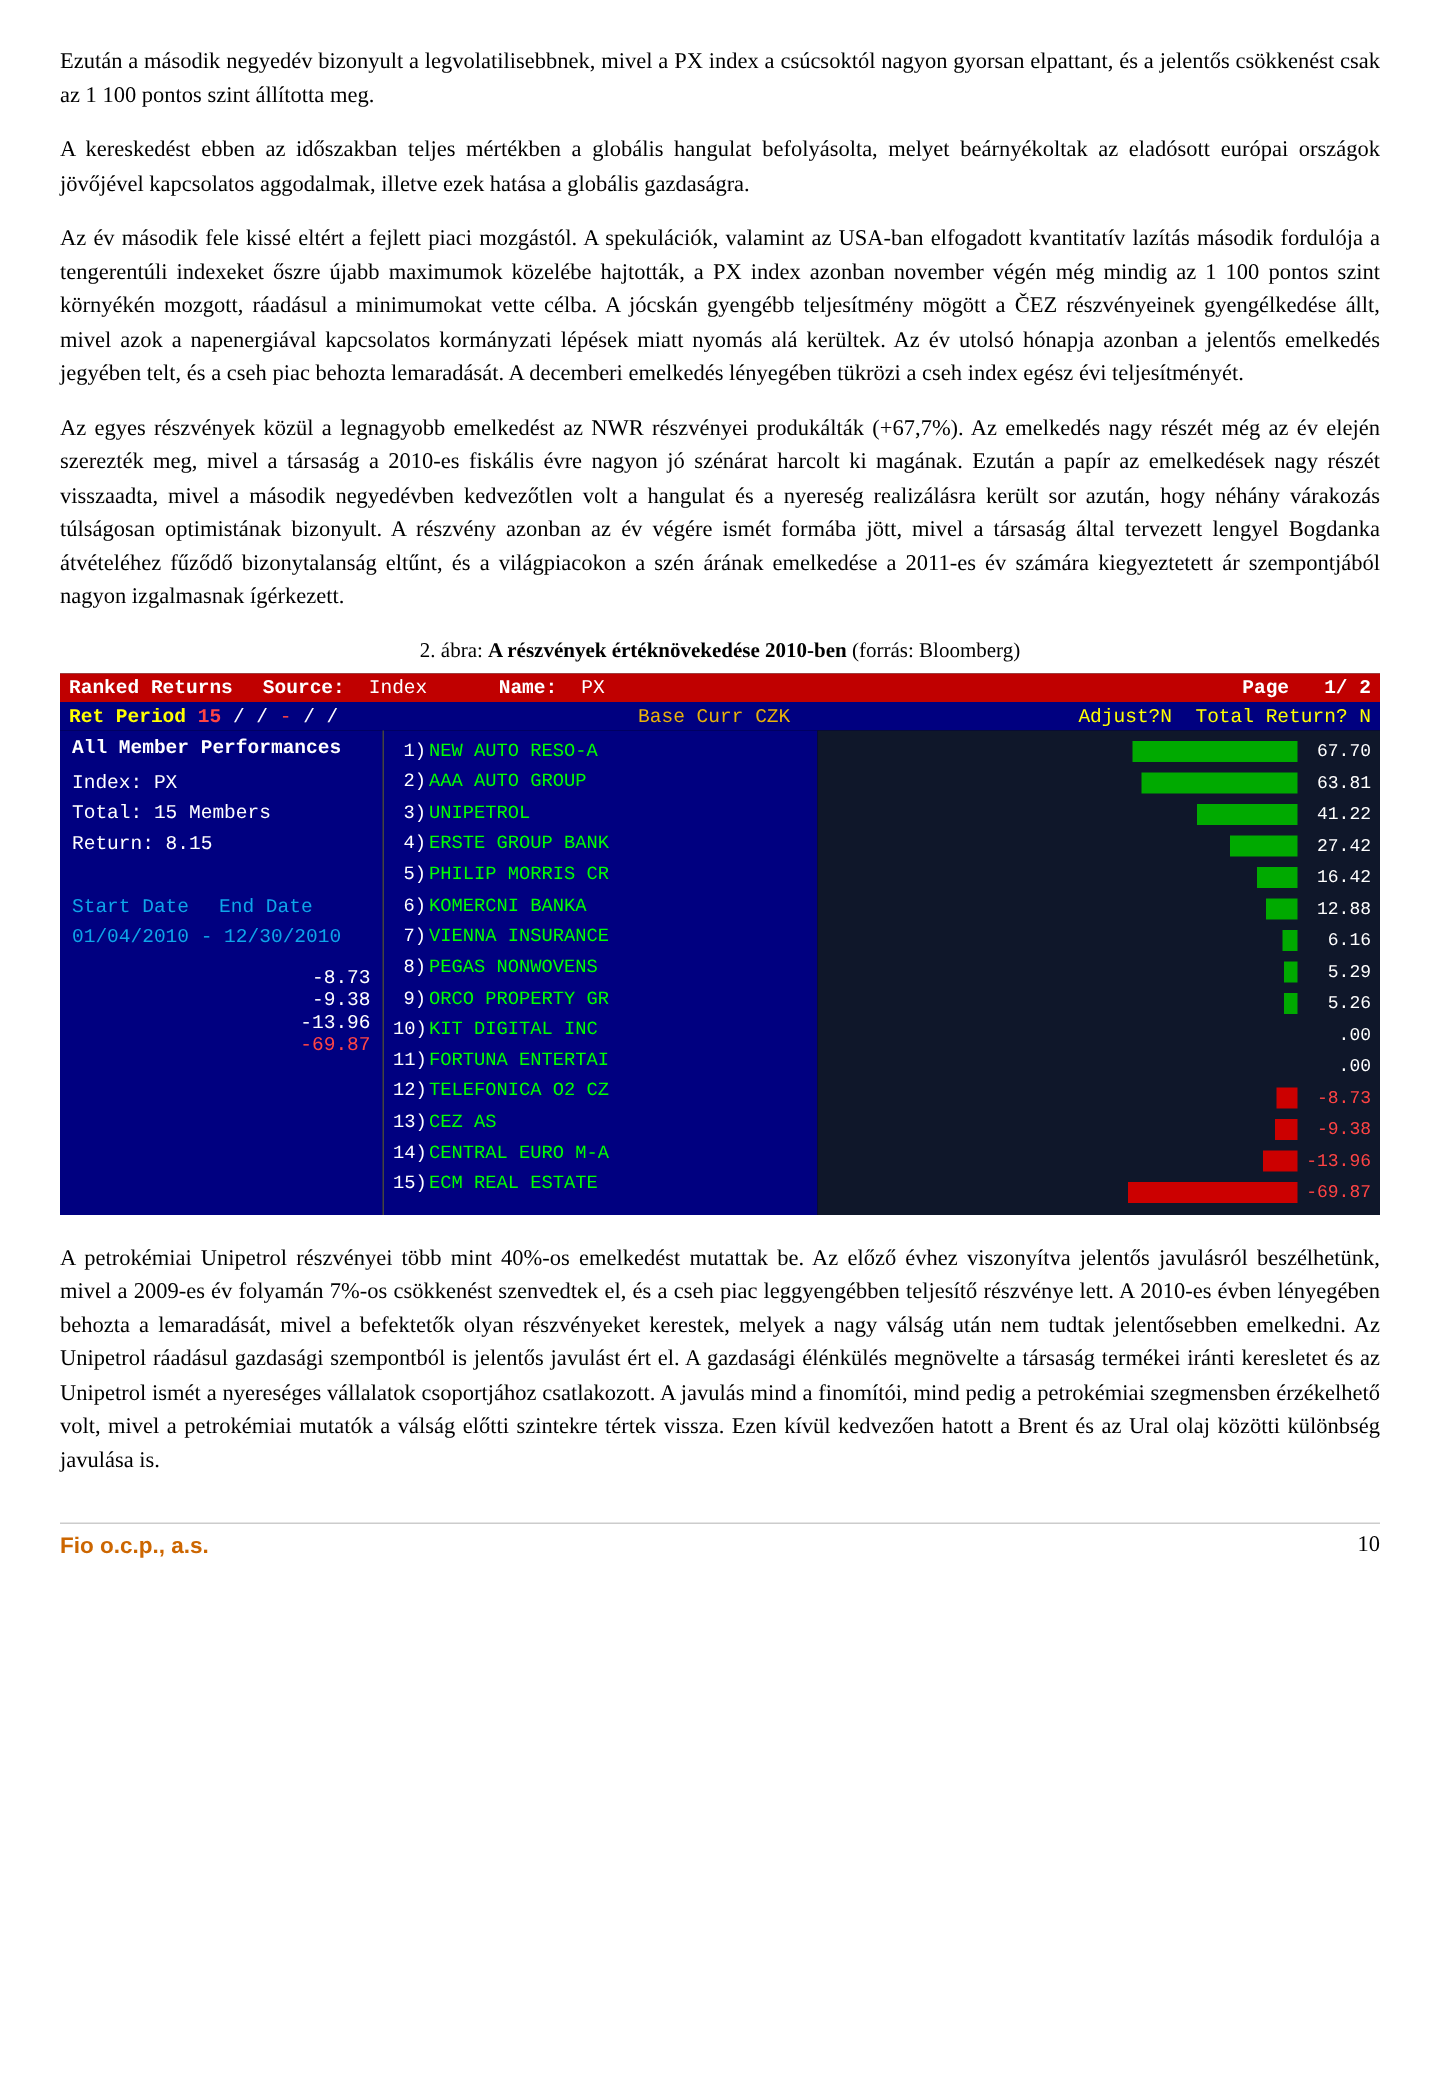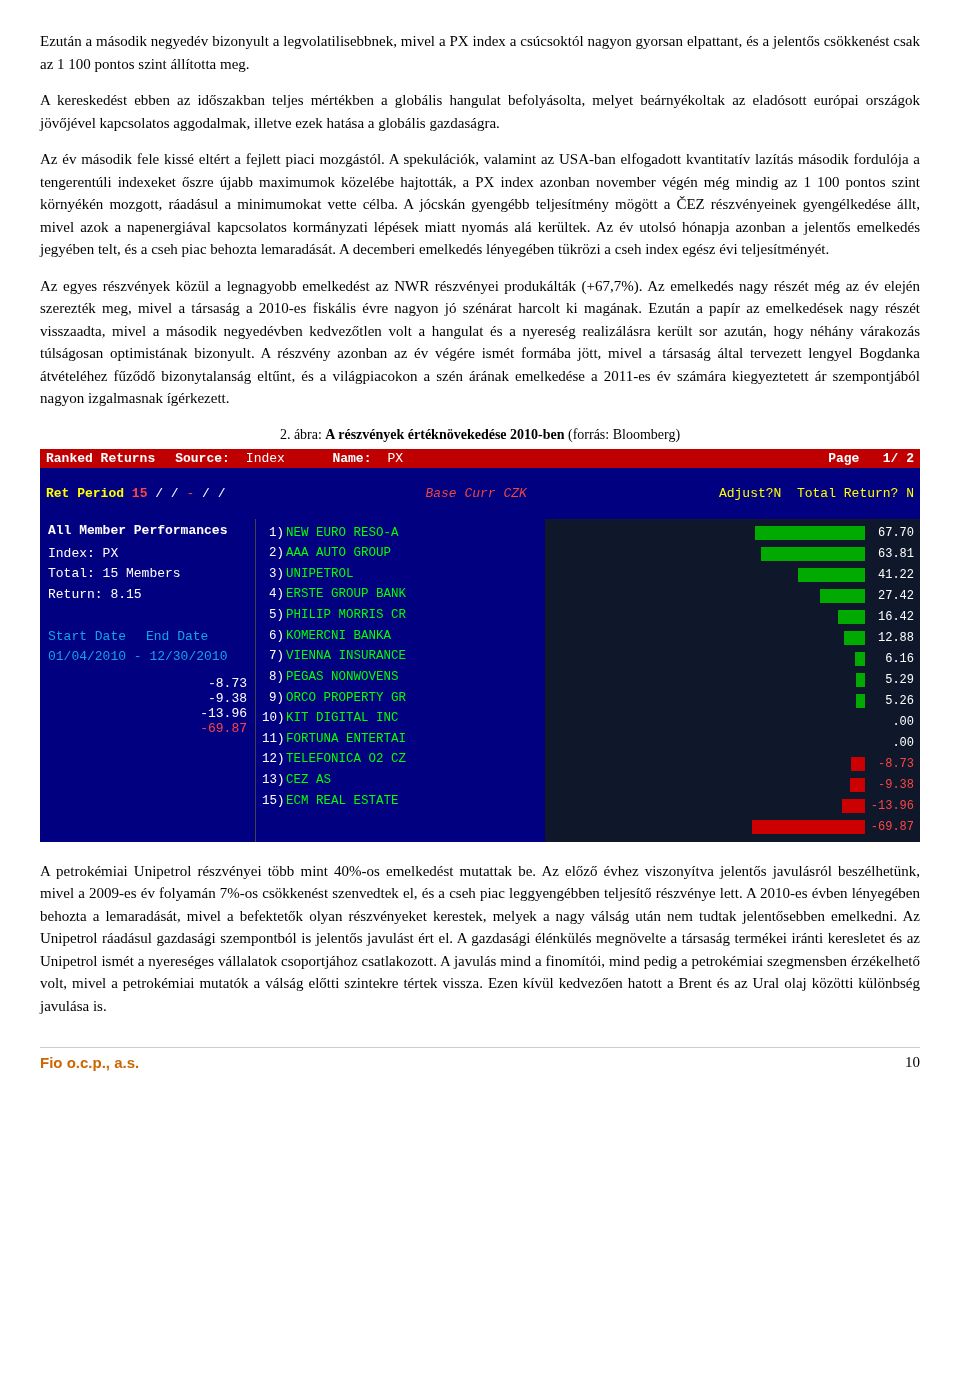--- a/index.html
+++ b/index.html
@@ -45,26 +45,26 @@
     .bb-header-row .meta { display: flex; gap: 16px; flex: 1; align-items: center; }
     .bb-header-row .meta span { font-weight: normal; }
     .bb-header-row .meta .label { color: #fff; font-weight: bold; }
     .bb-header-row .page { margin-left: auto; }
 
     .bb-row2 {
       background: #000080;
       color: #ffff00;
       display: flex;
       align-items: flex-end;
-      padding: 18px 6px;
+      padding: 2px 6px;
       font-size: 13px;
     }
     .bb-row2 .rp { color: #ffff00; font-weight: bold; }
     .bb-row2 .num { color: #ff4444; background: #000080; font-weight: bold; }
-    .bb-row2 .mid { color: #ef4444; flex: 1; text-align: center; font-style: italic; }
+    .bb-row2 .mid { color: #eab308; flex: 1; text-align: center; }
     .bb-row2 .right { color: #ffff00; margin-left: auto; }
 
     .bb-body {
       display: flex;
       min-height: 260px;
     }
     .bb-left {
       background: #000080;
       color: #fff;
       width: 215px;
@@ -190,21 +190,21 @@
           <div style="text-align: right; color: rgb(255, 255, 255);">-8.73</div>
           <div style="text-align: right; color: rgb(255, 255, 255);">-9.38</div>
           <div style="text-align: right; color: rgb(255, 255, 255);">-13.96</div>
           <div style="text-align: right; color: rgb(255, 68, 68);">-69.87</div>
         </div>
     </div>
 
     <div class="bb-middle" id="bb-middle">
         <div class="item">
           <span class="num">1)</span>
-          <span class="name">NEW EURO RESO-A</span>
+          <span class="name">NEW AUTO RESO-A</span>
         </div>
         <div class="item">
           <span class="num">2)</span>
           <span class="name">AAA AUTO GROUP</span>
         </div>
         <div class="item">
           <span class="num">3)</span>
           <span class="name">UNIPETROL</span>
         </div>
         <div class="item">
@@ -239,20 +239,24 @@
           <span class="num">11)</span>
           <span class="name">FORTUNA ENTERTAI</span>
         </div>
         <div class="item">
           <span class="num">12)</span>
           <span class="name">TELEFONICA O2 CZ</span>
         </div>
         <div class="item">
           <span class="num">13)</span>
           <span class="name">CEZ AS</span>
+        </div>
+        <div class="item">
+          <span class="num">14)</span>
+          <span class="name">CENTRAL EURO M-A</span>
         </div>
         <div class="item">
           <span class="num">15)</span>
           <span class="name">ECM REAL ESTATE</span>
         </div>
       </div>
 
     <div class="bb-right" id="bb-right">
         <div class="bar-row">
           <div class="bar-wrap">

